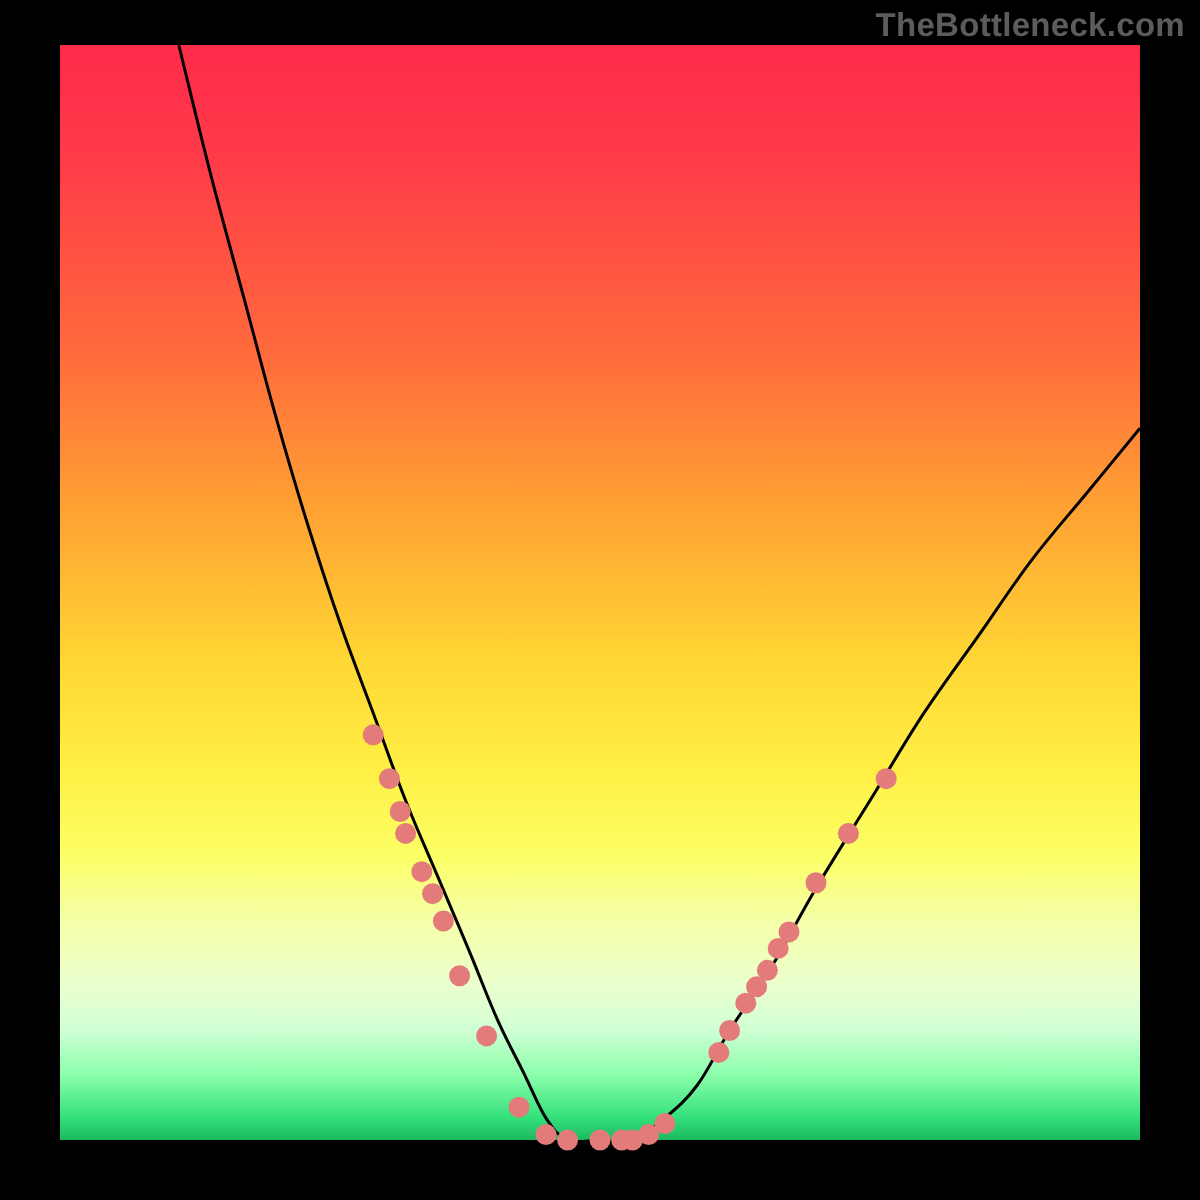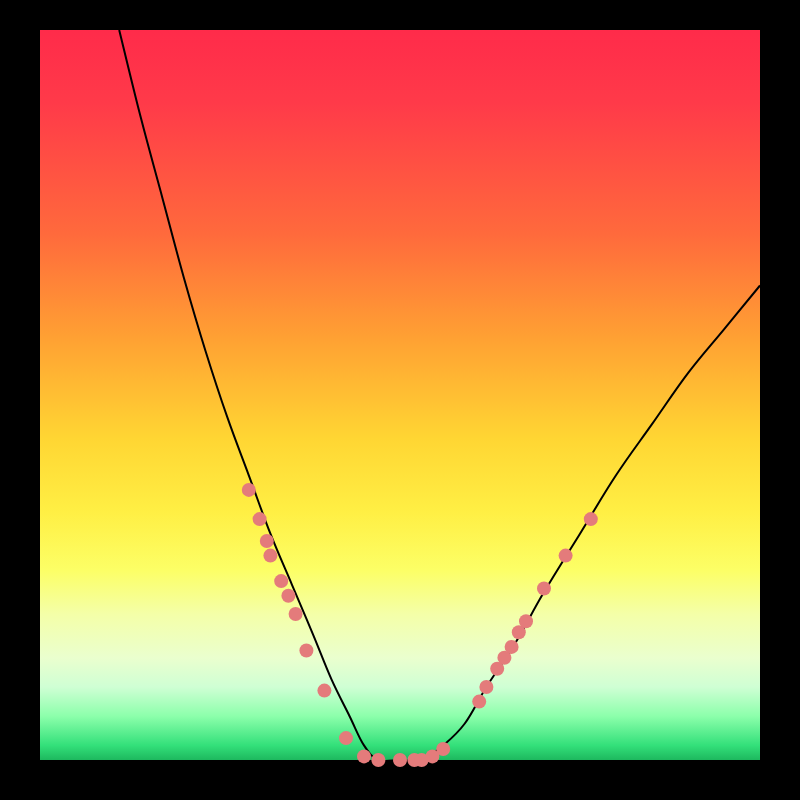--- a/index.html
+++ b/index.html
@@ -64,20 +64,21 @@
   }
   .marker {
     fill: #e47b7b;
     stroke: none;
   }
 </style>
 </head>
 <body>
 
 <div class="frame">
+  <div class="watermark">TheBottleneck.com</div>
   <div class="plot-area">
     <svg class="curve" viewBox="0 0 720 730" preserveAspectRatio="none">
       <path id="curve-path" class="curve-path" d="M 79.2 0.0 C 83.1 15.8, 93.0 57.4, 100.8 87.6 C 108.6 117.8, 114.6 139.0, 122.4 167.9 C 130.2 196.8, 136.2 220.6, 144.0 248.2 C 151.8 275.8, 157.8 296.2, 165.6 321.2 C 173.4 346.2, 179.4 364.6, 187.2 386.9 C 195.0 409.2, 201.0 424.3, 208.8 445.3 C 216.6 466.3, 222.6 484.0, 230.4 503.7 C 238.2 523.4, 244.2 536.4, 252.0 554.8 C 259.8 573.2, 266.5 588.8, 273.6 605.9 C 280.7 623.0, 285.1 635.2, 291.6 649.7 C 298.1 664.2, 303.8 674.4, 309.6 686.2 C 315.4 698.0, 318.8 707.5, 324.0 715.4 C 329.2 723.3, 331.9 727.4, 338.4 730.0 C 344.9 732.6, 352.2 730.0, 360.0 730.0 C 367.8 730.0, 373.8 732.6, 381.6 730.0 C 389.4 727.4, 395.4 722.0, 403.2 715.4 C 411.0 708.8, 417.0 704.0, 424.8 693.5 C 432.6 683.0, 437.3 671.5, 446.4 657.0 C 455.5 642.5, 464.8 630.3, 475.2 613.2 C 485.6 596.1, 492.3 581.8, 504.0 562.1 C 515.7 542.4, 527.0 524.7, 540.0 503.7 C 553.0 482.7, 563.0 465.0, 576.0 445.3 C 589.0 425.6, 599.0 412.6, 612.0 394.2 C 625.0 375.8, 635.0 360.2, 648.0 343.1 C 661.0 326.0, 671.0 315.1, 684.0 299.3 C 697.0 283.5, 713.5 263.4, 720.0 255.5"></path>
       <g id="markers-group">
           <circle cx="208.8" cy="459.9" r="7" class="marker"></circle>
           <circle cx="219.6" cy="489.1" r="7" class="marker"></circle>
           <circle cx="226.8" cy="511.0" r="7" class="marker"></circle>
           <circle cx="230.4" cy="525.6" r="7" class="marker"></circle>
           <circle cx="241.2" cy="551.1" r="7" class="marker"></circle>
           <circle cx="248.4" cy="565.8" r="7" class="marker"></circle>

